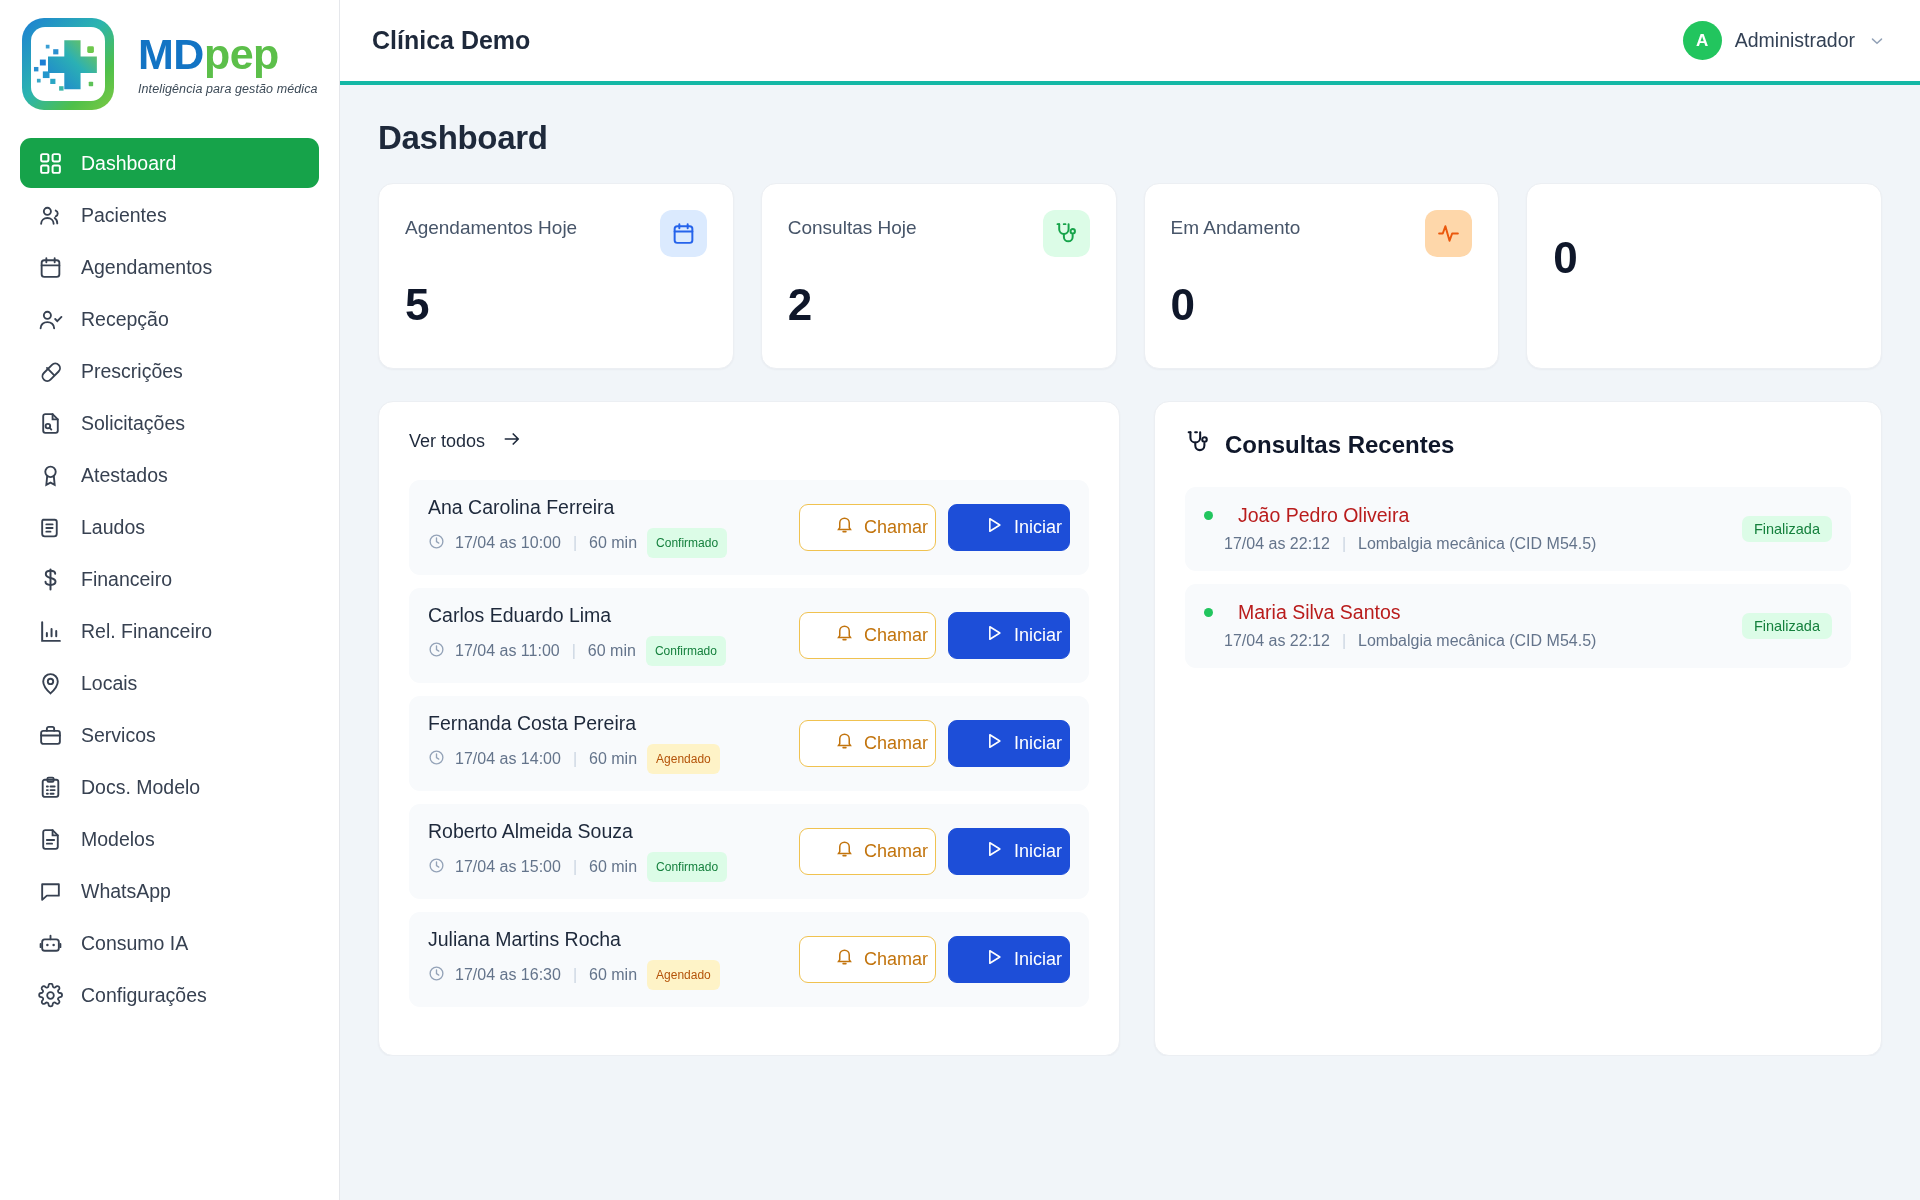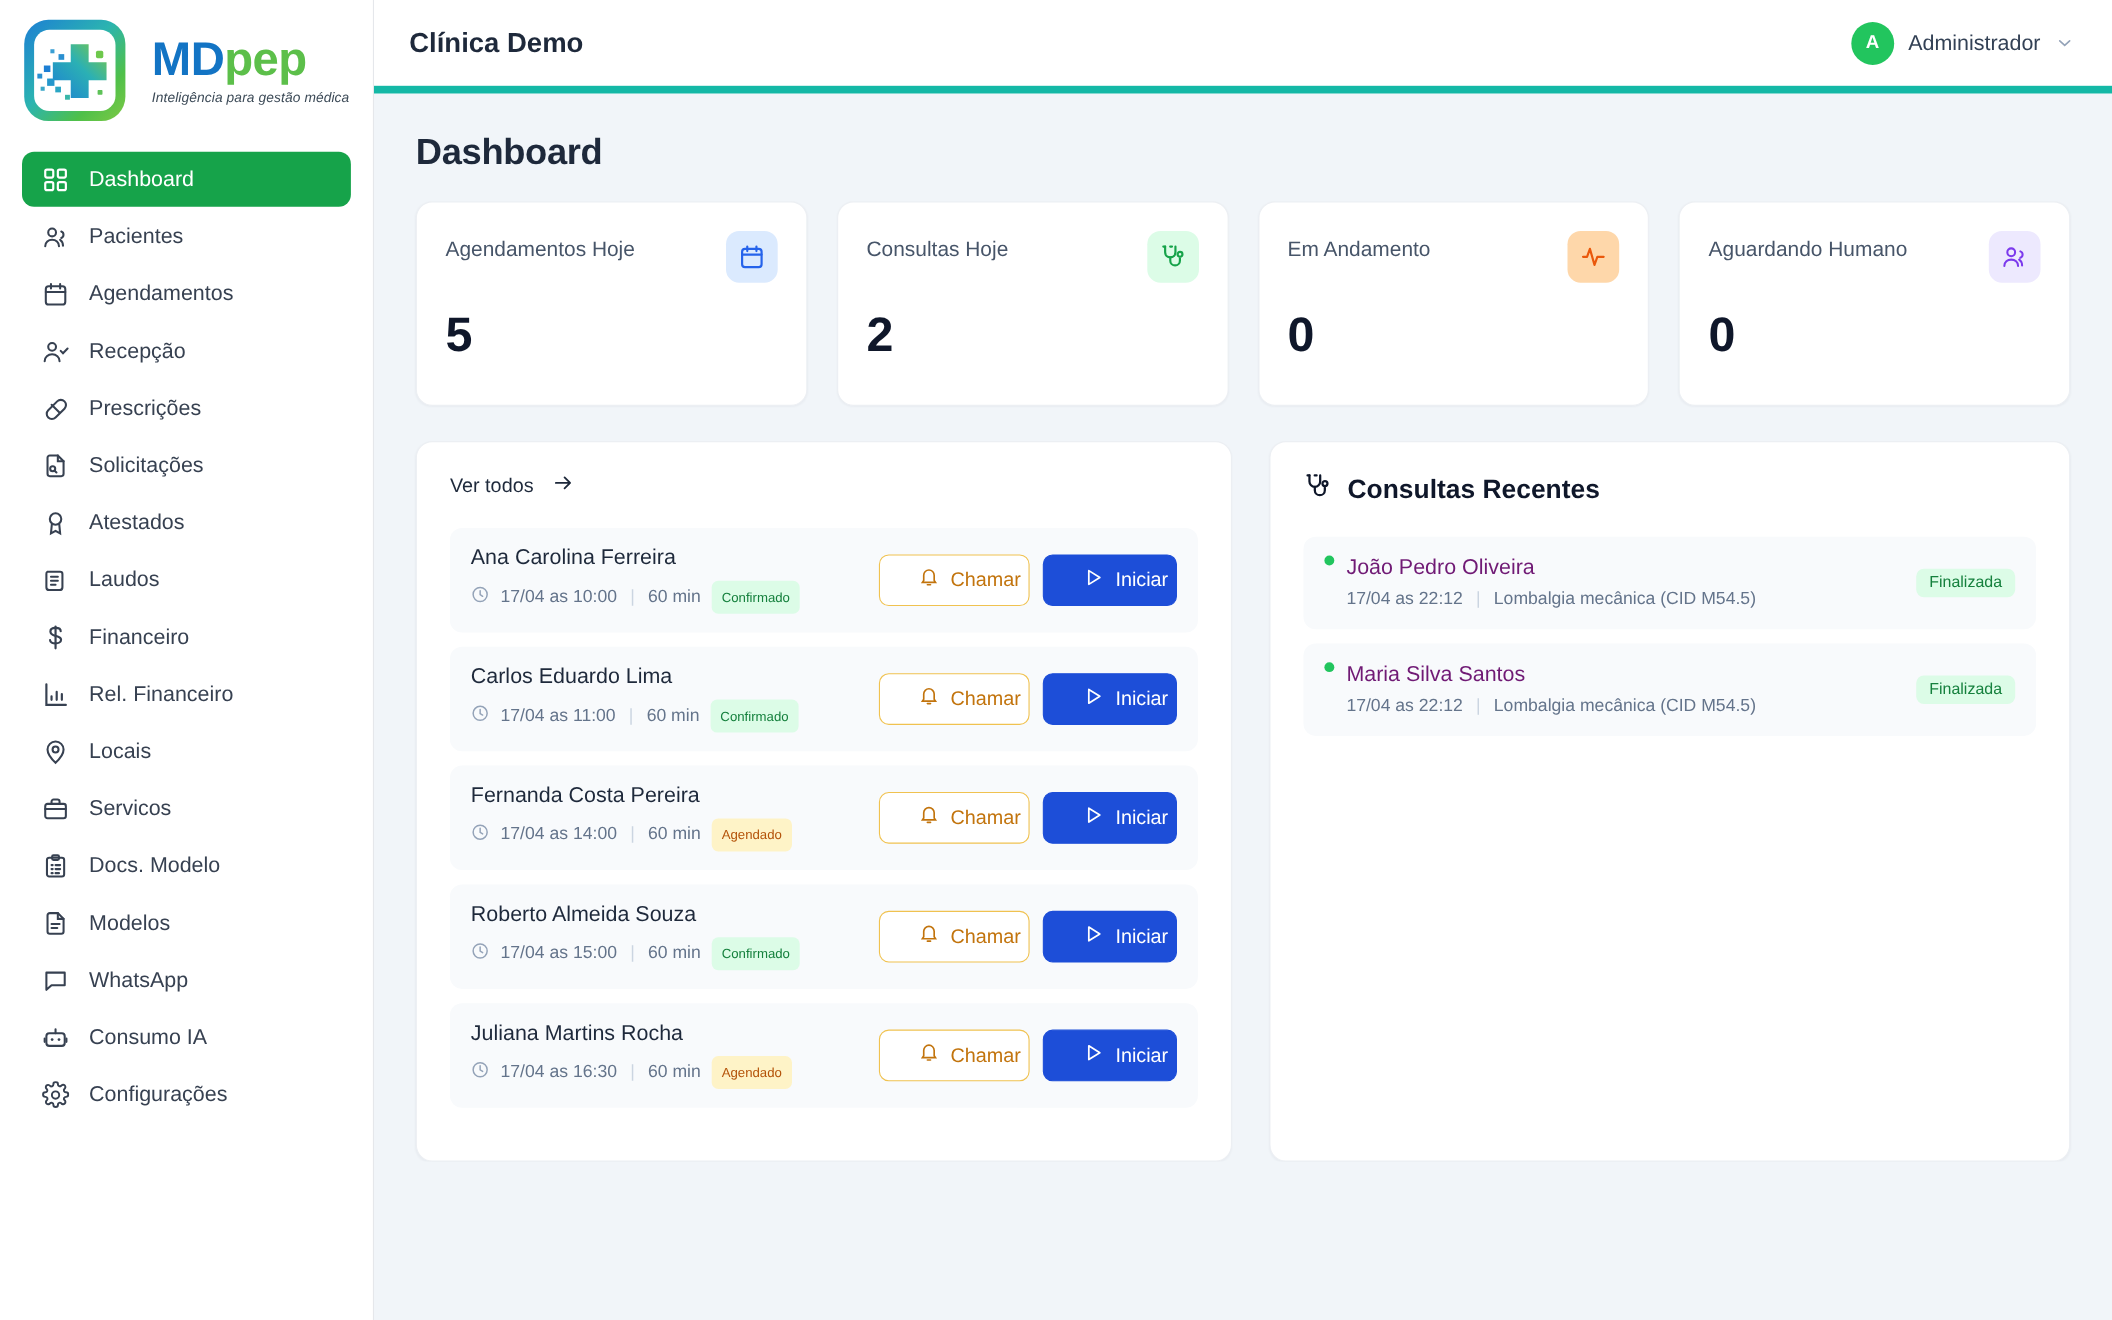--- a/index.html
+++ b/index.html
@@ -55,21 +55,21 @@
   }
   .nav-item .ico { width: 25px; height: 25px; flex: 0 0 25px; display: flex; align-items: center; justify-content: center; }
   .nav-item .ico svg { width: 25px; height: 25px; display: block; }
   .nav-item.active { background: #16a34a; color: #ffffff; }
   .nav-item.active .ico svg { stroke: #ffffff; }
 
   
   .main { flex: 1; display: flex; flex-direction: column; height: 1200px; background: #f1f5f9; }
   .topbar {
     height: 85px; background: #ffffff;
-    border-bottom: 7px solid #14b8a6;
+    border-bottom: 4px solid #14b8a6;
     display: flex; align-items: center; justify-content: space-between;
     padding: 0 34px 0 32px; flex: 0 0 85px;
   }
   .clinic-title { font-size: 25px; font-weight: 700; color: #1e293b; }
   .user-box { display: flex; align-items: center; gap: 13px; cursor: pointer; }
   .avatar {
     width: 39px; height: 39px; border-radius: 50%;
     background: #22c55e; color: #ffffff;
     display: flex; align-items: center; justify-content: center;
     font-size: 17px; font-weight: 700;
@@ -140,21 +140,21 @@
     width: 122px;
   }
   .btn-iniciar svg { width: 20px; height: 20px; }
 
   .consult-list { display: flex; flex-direction: column; gap: 13px; }
   .consult-row {
     background: #f8fafc; border-radius: 11px;
     padding: 17px 19px 18px 19px;
     display: flex; align-items: center; justify-content: space-between;
   }
-  .consult-name { display: flex; gap: 11px; font-size: 19.5px; color: #701a75; margin-bottom: 8px; }
+  .consult-name { display: flex; align-items: center; gap: 25px; font-size: 19.5px; color: #b91c1c; margin-bottom: 8px; }
   .dot { width: 9px; height: 9px; border-radius: 50%; background: #22c55e; flex: 0 0 9px; }
   .consult-meta { font-size: 16px; color: #64748b; padding-left: 20px; display: flex; align-items: center; gap: 10px; }
   .badge-finalizada { background: #dcfce7; color: #15803d; font-size: 14.5px; padding: 5px 12px; border-radius: 7px; }
 </style>
 </head>
 <body>
 
 <div class="app">
 
   <aside class="sidebar">
@@ -406,30 +406,20 @@
             <div class="stat-label">Em Andamento</div>
             <div class="stat-badge" style="background:#fed7aa">
                 <svg viewBox="0 0 24 24" fill="none" stroke="#ea580c" stroke-width="1.9" stroke-linecap="round" stroke-linejoin="round">
                   <path d="M3 12h3.5l2.5-7 4 14 2.5-7H21"></path>
                 </svg>
               </div>
           </div>
           <div class="stat-value">0</div>
         </div>
         <div class="stat-card">
-          <div class="stat-top">
-            <div class="stat-label">Aguardando Humano</div>
-            <div class="stat-badge" style="background:#ede9fe">
-                <svg viewBox="0 0 24 24" fill="none" stroke="#7c3aed" stroke-width="1.8" stroke-linecap="round">
-                  <circle cx="9" cy="8" r="3.4"></circle>
-                  <path d="M3 20c0-3.4 2.7-5.6 6-5.6s6 2.2 6 5.6"></path>
-                  <path d="M17 7.2a3 3 0 010 5.6M18.5 19.6c0-2.5-1-4.2-2.5-5.2"></path>
-                </svg>
-              </div>
-          </div>
           <div class="stat-value">0</div>
         </div>
       </section>
 
       <section class="panels">
 
         <div class="panel panel-left">
           <div class="panel-head">
             <div class="see-all">
               <span>Ver todos</span>

